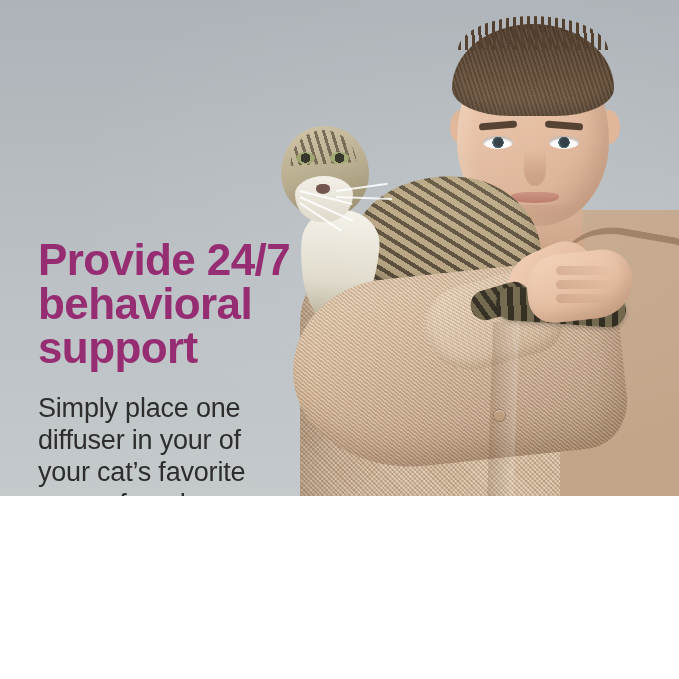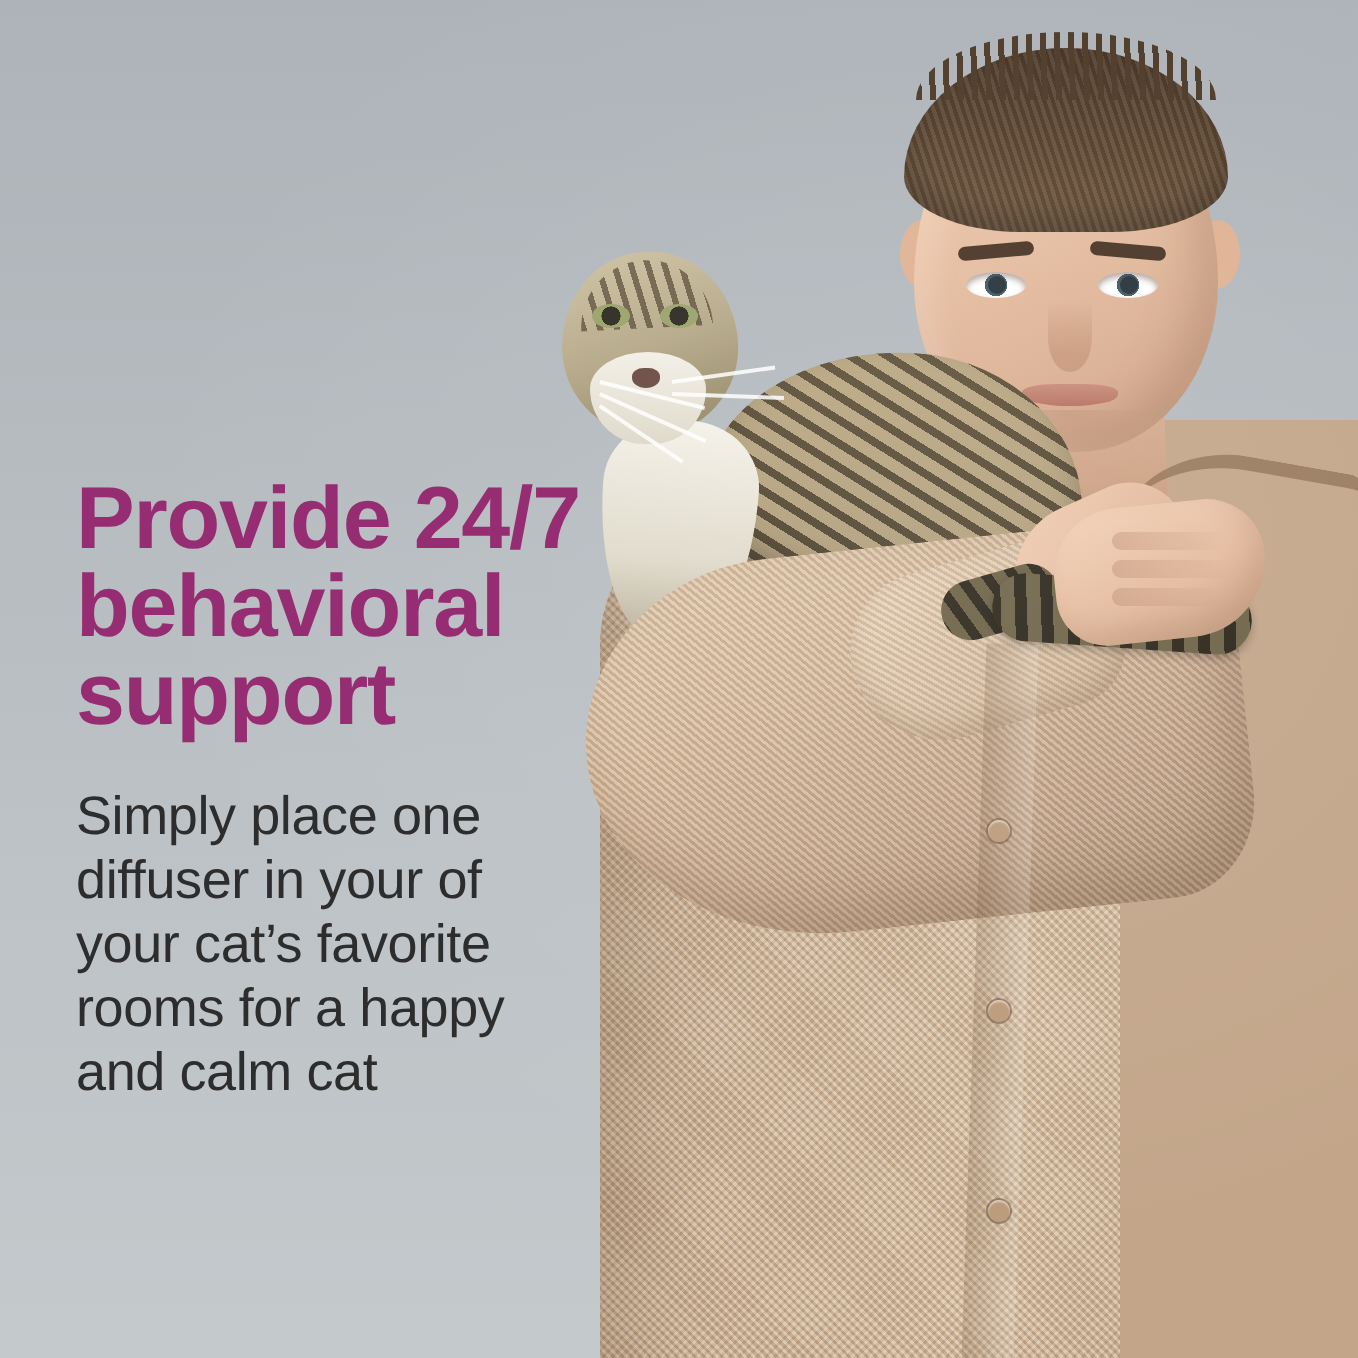--- a/index.html
+++ b/index.html
@@ -1,20 +1,20 @@
 <!DOCTYPE html>
 <html><head>
 <meta charset="utf-8">
 <style>
   html,body{margin:0;padding:0;background:#fff;}
   *{box-sizing:border-box;}
 
   .canvas{
     position:relative;
-    width:679px;height:679px;
+    width:679px;height:496px;
     overflow:hidden;
     font-family:"Liberation Sans", sans-serif;
     background:linear-gradient(180deg,#adb3b8 0%, #b4babe 30%, #bdc2c6 62%, #c4c9cc 100%);
   }
 
   
   .photo{position:absolute;inset:0;}
 
   
   .torso{

